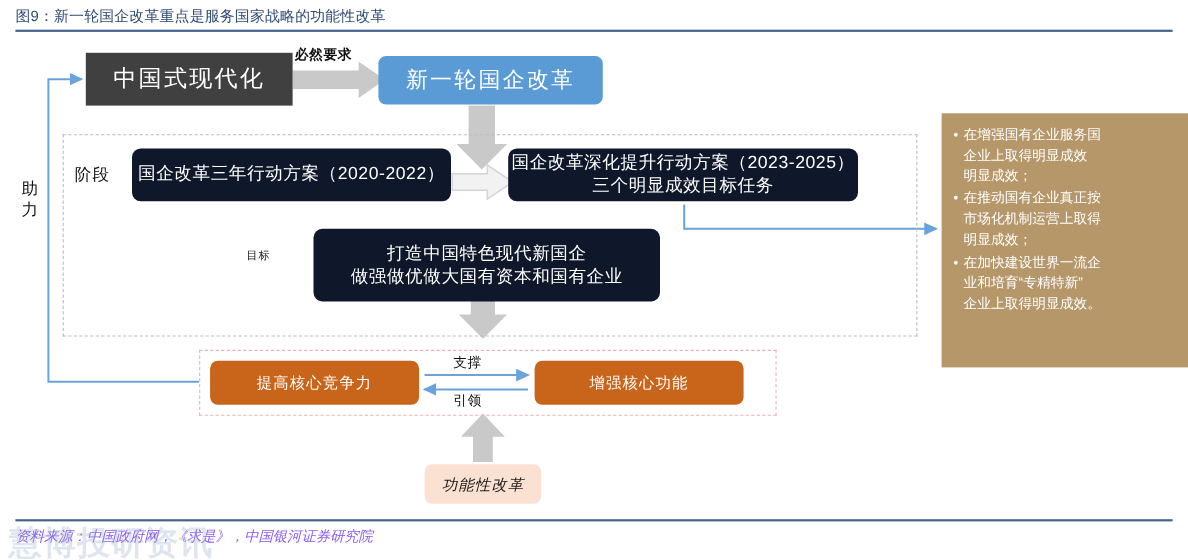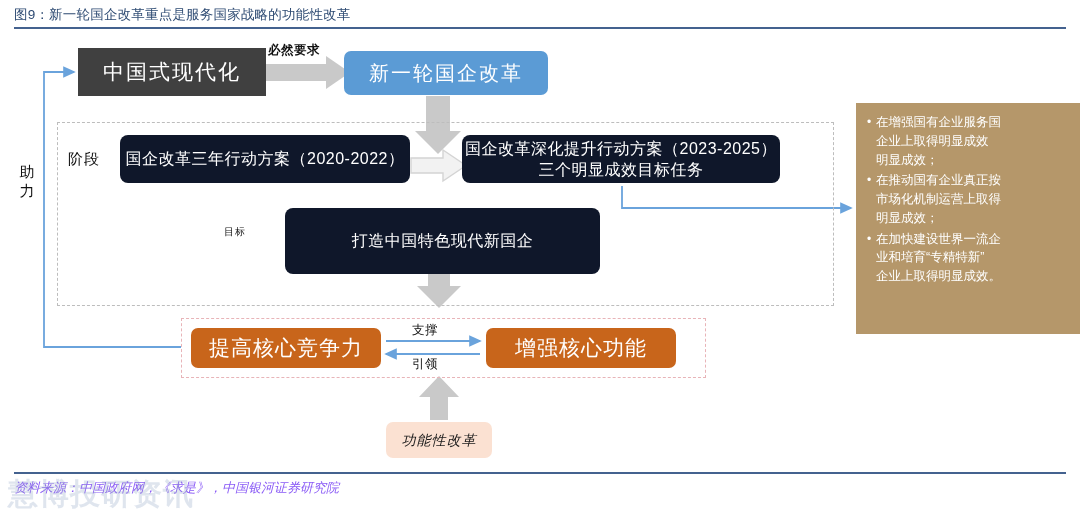--- a/index.html
+++ b/index.html
@@ -41,21 +41,21 @@
   .box-tan{
     background:#404040;color:#ffffff;font-size:21px;letter-spacing:2px;
   }
   .box-blue-hd{
     background:#5b9bd5;color:#ffffff;font-size:20px;letter-spacing:2px;border-radius:7px;
   }
   .box-blue{
     background:#0f172a;color:#ffffff;font-size:16px;border-radius:8px;letter-spacing:.5px;
   }
   .box-orange{
-    background:#c8651b;color:#ffffff;font-size:21px;border-radius:7px;letter-spacing:1px;text-align:center;
+    background:#c8651b;color:#ffffff;font-size:14px;border-radius:7px;letter-spacing:1px;text-align:center;
   }
   .box-peach{
     background:#fbe1d2;color:#1a1a1a;font-size:14px;border-radius:7px;letter-spacing:1px;font-style:italic;
   }
   .box-tanpanel{
     background:#b5976a;color:#ffffff;font-size:12.5px;line-height:1.5;
     text-align:left;display:block;padding:10px 8px 8px 6px;
   }
   .bullet-row{display:flex;align-items:flex-start;margin-bottom:2px;}
   .bullet-dot{width:14px;flex:none;text-align:center;font-size:12px;line-height:1.5;}
@@ -163,20 +163,21 @@
       <div>国企改革深化提升行动方案（2023-2025）</div>
       <div>三个明显成效目标任务</div>
     </div>
   </div>
 
   <div class="lbl lbl-goal" style="left:224px;top:225px;">目标</div>
 
   <div class="box box-blue" style="left:285px;top:208px;width:315px;height:66px;">
     <div>
       <div>打造中国特色现代新国企</div>
+      <div>做强做优做大国有资本和国有企业</div>
     </div>
   </div>
 
   <div class="box-tanpanel" style="position:absolute;left:856px;top:103px;width:212px;height:213px;">
 
     <div class="bullet-row">
       <div class="bullet-dot">•</div>
       <div class="bullet-txt">
         <div>在增强国有企业服务国</div>
         <div>企业上取得明显成效</div>

